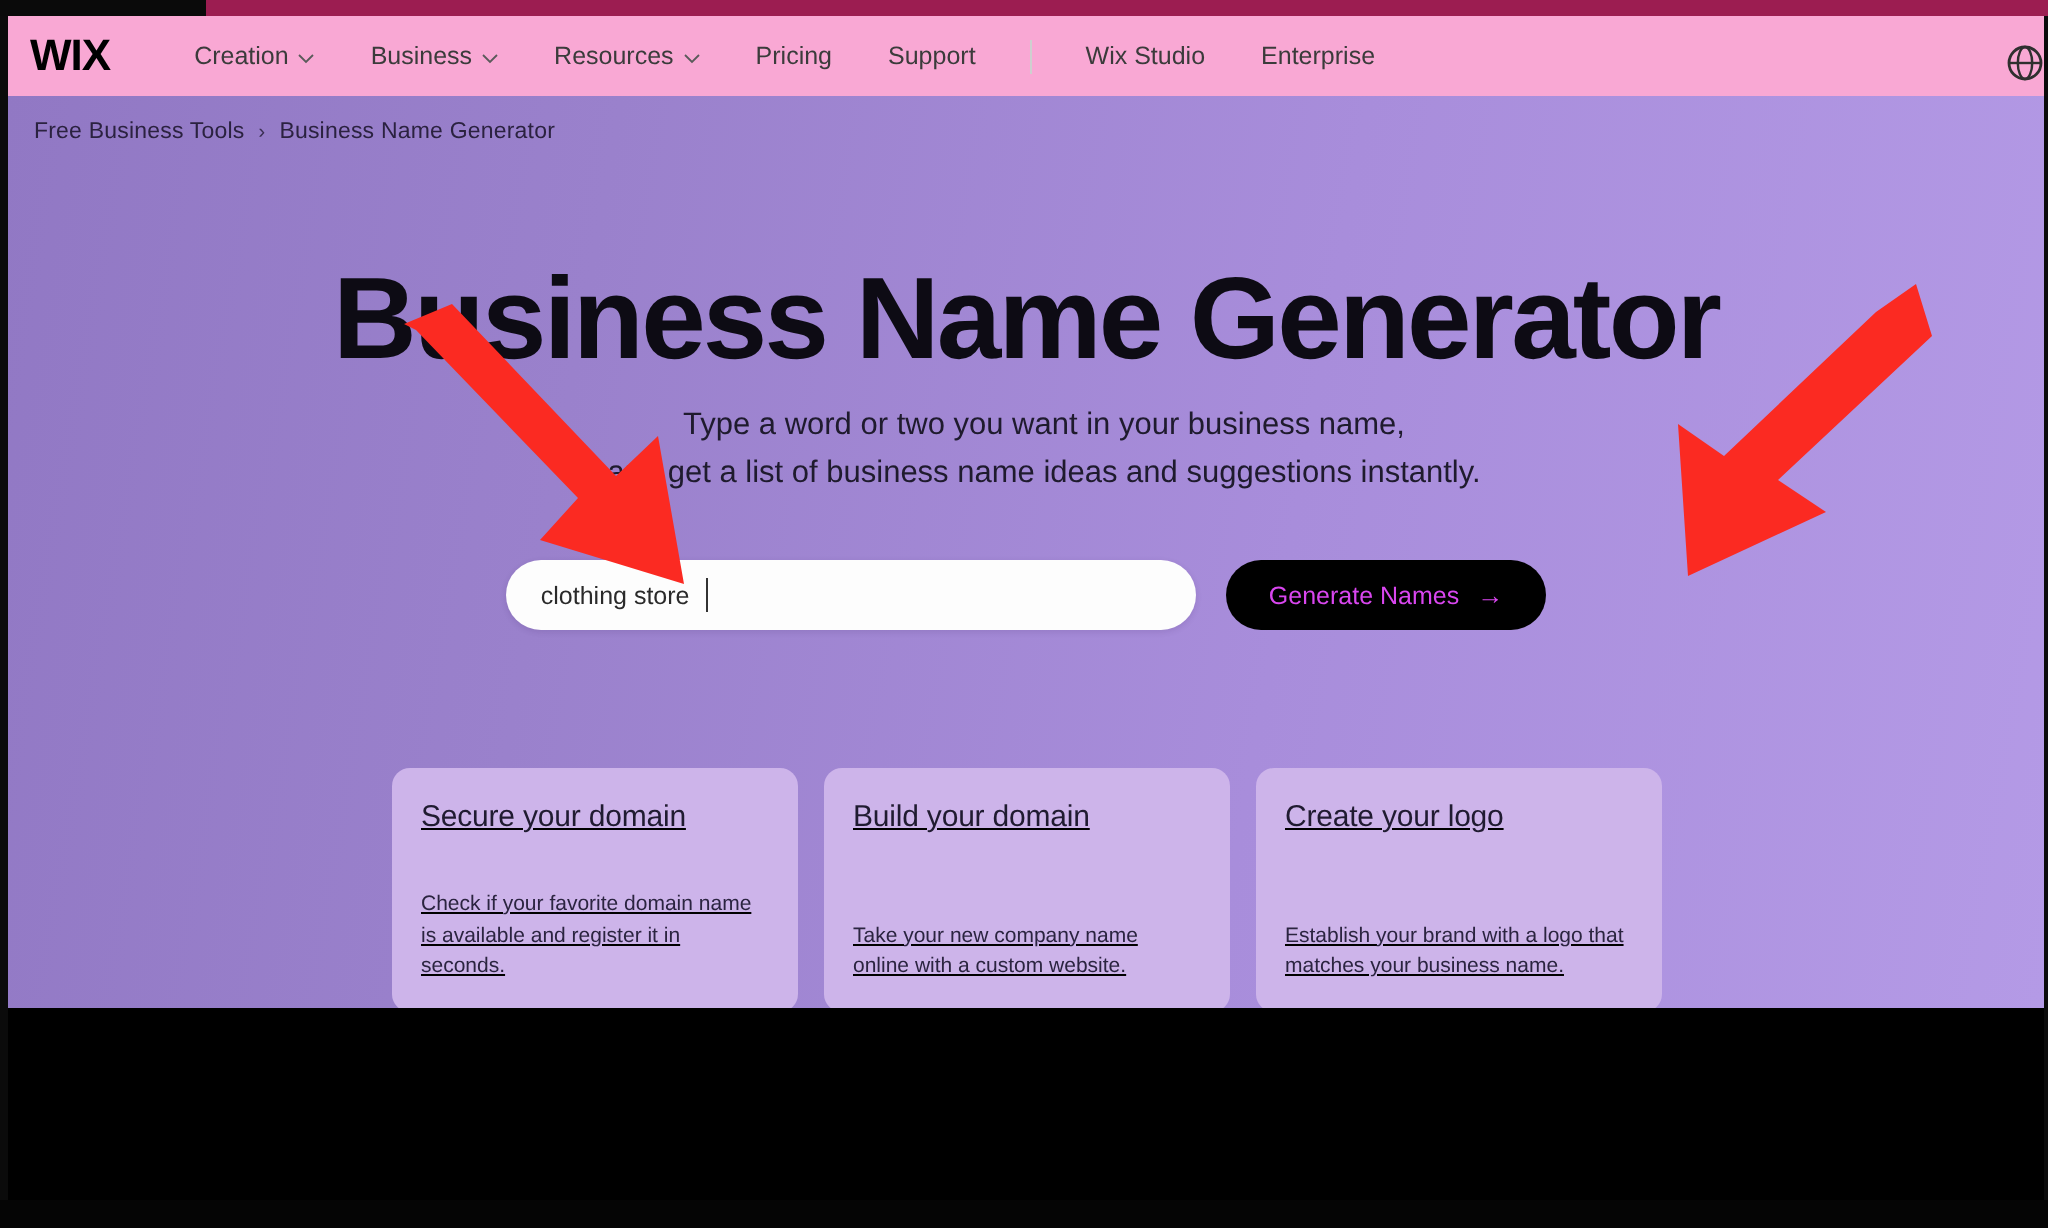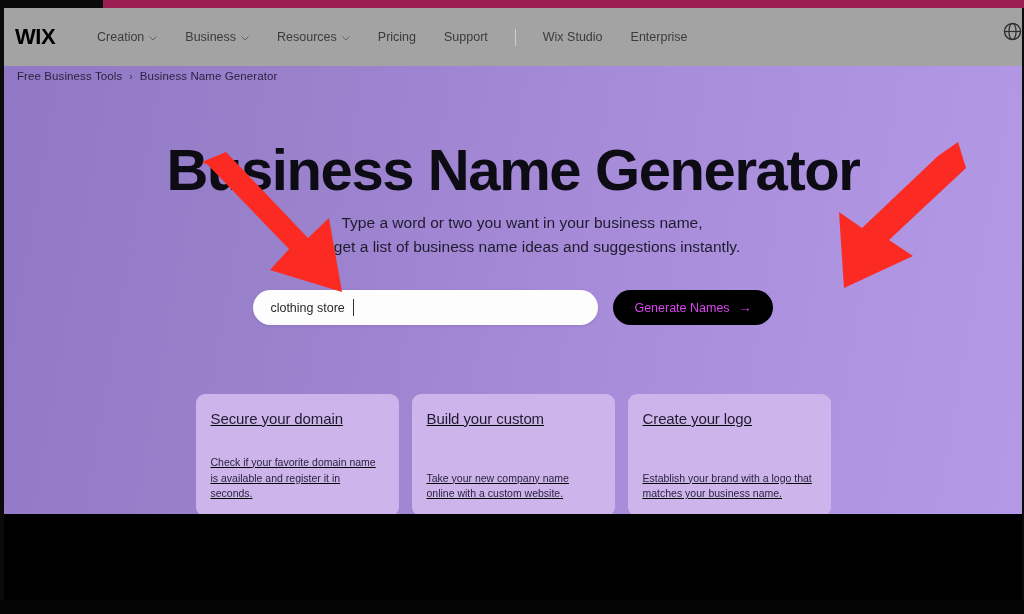--- a/index.html
+++ b/index.html
@@ -54,22 +54,22 @@
     left: 0; bottom: 0;
     width: 1024px; height: 14px;
     background: #050505;
     z-index: 9;
   }
 
   
   .navbar {
     position: absolute;
     left: 4px; top: 8px;
-    width: 1018px; height: 58px;
-    background: #a3a3a3;
+    width: 1018px; height: 40px;
+    background: #f9a8d4;
     display: flex;
     align-items: center;
     z-index: 5;
   }
   .wix-logo {
     margin-left: 11px;
     font-size: 22px;
     font-weight: 700;
     letter-spacing: -0.5px;
     color: #000000;
@@ -108,21 +108,21 @@
     position: absolute;
     right: 0px; top: 14px;
     width: 19px; height: 19px;
     overflow: hidden;
   }
   .globe-icon { display: block; }
 
   
   .page {
     position: absolute;
-    left: 4px; top: 54px;
+    left: 4px; top: 44px;
     width: 1018px; height: 460px;
     background: linear-gradient(100deg, #9178c4 0%, #9a81cc 28%, #a88ddb 62%, #b49ae6 100%);
     overflow: hidden;
     z-index: 3;
   }
 
   .breadcrumb {
     position: absolute;
     left: 13px; top: 16px;
     font-size: 11.5px;
@@ -341,21 +341,21 @@
         <span class="btn-arrow">→</span>
       </button>
     </div>
 
     <div class="cards">
       <div class="card">
         <div class="card-title">Secure your domain</div>
         <div class="card-desc">Check if your favorite domain name is available and register it in seconds.</div>
       </div>
       <div class="card">
-        <div class="card-title">Build your custom</div>
+        <div class="card-title">Build your domain</div>
         <div class="card-desc">Take your new company name online with a custom website.</div>
       </div>
       <div class="card">
         <div class="card-title">Create your logo</div>
         <div class="card-desc">Establish your brand with a logo that matches your business name.</div>
       </div>
     </div>
 
   </div>
 

